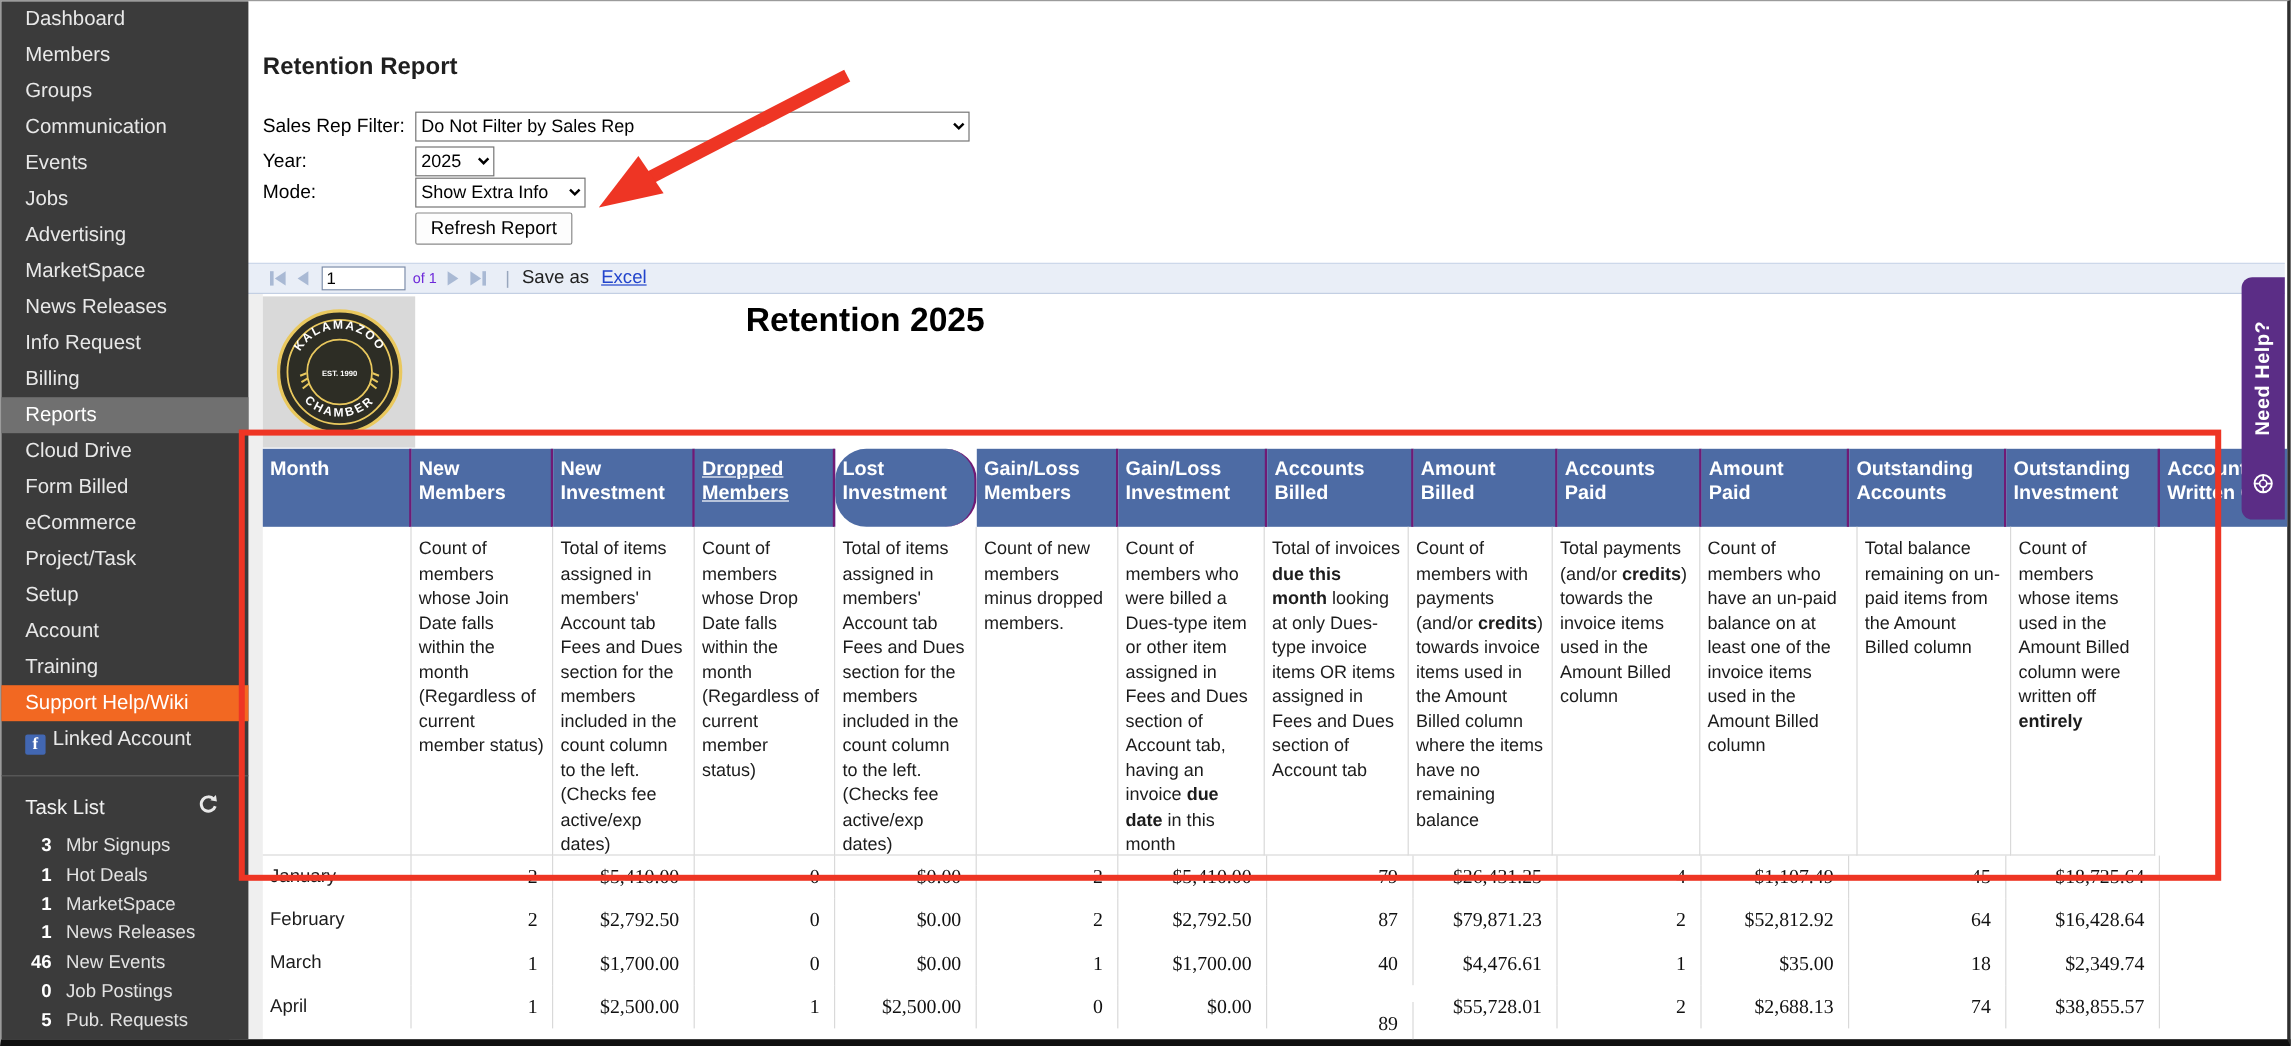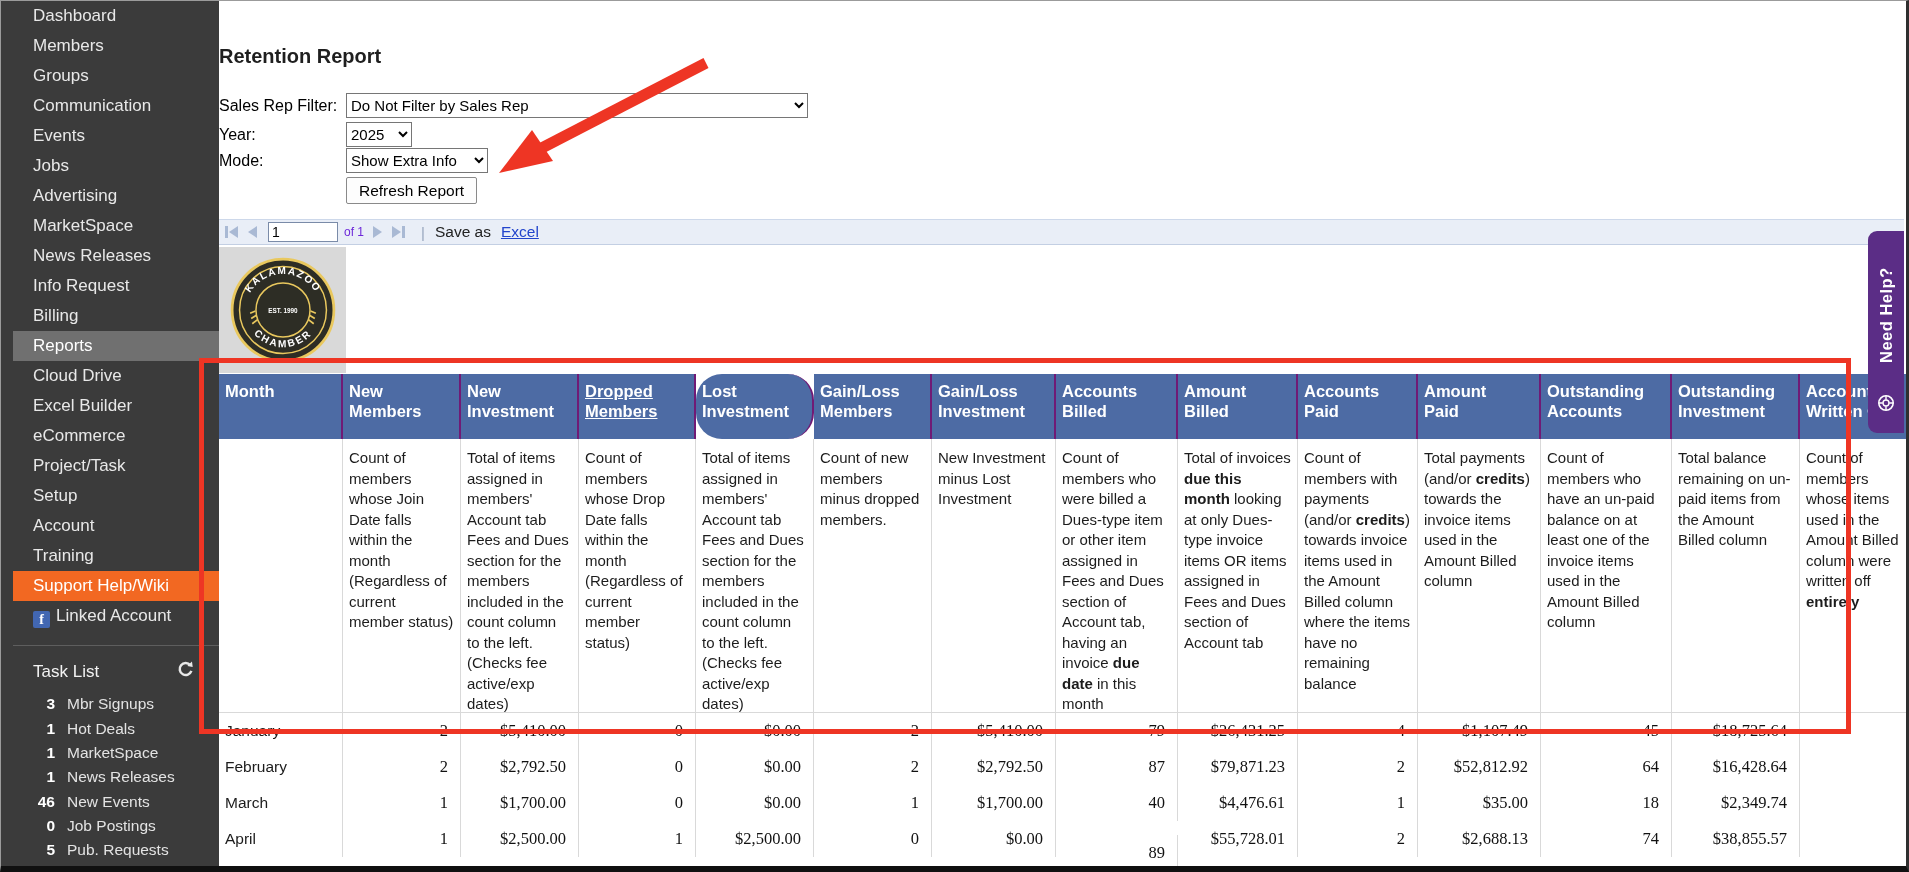--- a/index.html
+++ b/index.html
@@ -1,19 +1,19 @@
 <!DOCTYPE html>
 <html><head>
 <meta charset="utf-8">
 <style>
   html,body{margin:0;padding:0;background:#cfcfcf;font-family:"Liberation Sans",sans-serif;}
   .window{position:relative;width:1909px;height:872px;background:#ffffff;overflow:hidden;
           box-sizing:border-box;border:1px solid #9b9b9b;border-right:3px solid #2f2f2f;border-bottom:6px solid #101010;}
   
-  .sidebar{position:absolute;left:0;top:0;width:206px;height:100%;background:#3b3b3b;color:#e8e8e8;z-index:5;padding-left:12px;}
+  .sidebar{position:absolute;left:0;top:0;width:206px;height:100%;background:#3b3b3b;color:#e8e8e8;z-index:5;}
   .nav-item{font-size:17px;padding:5px 10px 5px 20px;line-height:20px;cursor:pointer;white-space:nowrap;}
   .nav-item.active{background:#707070;color:#ffffff;}
   .nav-item.support{background:#f26822;color:#ffffff;}
   .fb-badge{display:inline-block;width:17px;height:17px;background:#4267b2;border-radius:2px;color:#fff;
             font-family:"Liberation Serif",serif;font-weight:bold;font-size:14px;text-align:center;line-height:17px;
             margin-right:6px;vertical-align:-3px;}
   .side-divider{border-top:1px solid #5e5e5e;margin:12px 0 0 0;}
   .tasklist-header{display:flex;justify-content:space-between;align-items:center;padding:14px 24px 8px 20px;font-size:17px;color:#f2f2f2;gap:16px;}
   .task-row{display:flex;font-size:15.5px;padding:3.2px 8px;cursor:pointer;}
   .task-count{width:34px;text-align:right;font-weight:bold;color:#ffffff;margin-right:12px;}
@@ -79,21 +79,21 @@
         <div class="nav-item">Communication</div>
         <div class="nav-item">Events</div>
         <div class="nav-item">Jobs</div>
         <div class="nav-item">Advertising</div>
         <div class="nav-item">MarketSpace</div>
         <div class="nav-item">News Releases</div>
         <div class="nav-item">Info Request</div>
         <div class="nav-item">Billing</div>
         <div class="nav-item active">Reports</div>
         <div class="nav-item">Cloud Drive</div>
-        <div class="nav-item">Excel Builder</div>
+        <div class="nav-item">Form Billed</div>
         <div class="nav-item">eCommerce</div>
         <div class="nav-item">Project/Task</div>
         <div class="nav-item">Setup</div>
         <div class="nav-item">Account</div>
         <div class="nav-item">Training</div>
         <div class="nav-item support">Support Help/Wiki</div>
         <div class="nav-item"><span class="fb-badge">f</span>Linked Account</div>
       </nav>
     <div class="side-divider"></div>
     <div class="tasklist-header">
@@ -196,20 +196,21 @@
         <textPath href="#arcTop" startOffset="50%" text-anchor="middle">KALAMAZOO</textPath>
       </text>
       <text font-size="9.5" font-weight="bold" fill="#ffffff" letter-spacing="2" font-family="Liberation Sans,sans-serif">
         <textPath href="#arcBot" startOffset="50%" text-anchor="middle">CHAMBER</textPath>
       </text>
       <text x="50" y="53" font-size="6" font-weight="bold" fill="#ffffff" text-anchor="middle" font-family="Liberation Sans,sans-serif">EST. 1990</text>
       <path d="M 20,58 l 5,-3 M 19,53 l 5,-2 M 21,63 l 5,-4" stroke="#e9c85e" stroke-width="1.6" fill="none"></path>
       <path d="M 80,58 l -5,-3 M 81,53 l -5,-2 M 79,63 l -5,-4" stroke="#e9c85e" stroke-width="1.6" fill="none"></path>
     </svg>
   </div>
+  <div class="report-title">Retention 2025</div>
 
   <div class="rtable">
     <div class="hrow">
         <div class="hcell" style="width: 124px;">Month</div>
         <div class="hcell" style="width: 118px;">New
 Members</div>
         <div class="hcell" style="width: 118px;">New
 Investment</div>
         <div class="hcell" style="width: 117px; text-decoration: underline;">Dropped
 Members</div>
@@ -234,21 +235,20 @@
         <div class="hcell" style="width: 120px;">Accounts
 Written Off</div>
       </div>
     <div class="drow">
         <div class="dcell" style="width: 124px;"><span></span></div>
         <div class="dcell" style="width: 118px;"><span>Count of members whose Join Date falls within the month (Regardless of current member status)</span></div>
         <div class="dcell" style="width: 118px;"><span>Total of items assigned in members' Account tab Fees and Dues section for the members included in the count column to the left. (Checks fee active/exp dates)</span></div>
         <div class="dcell" style="width: 117px;"><span>Count of members whose Drop Date falls within the month (Regardless of current member status)</span></div>
         <div class="dcell" style="width: 118px;"><span>Total of items assigned in members' Account tab Fees and Dues section for the members included in the count column to the left. (Checks fee active/exp dates)</span></div>
         <div class="dcell" style="width: 118px;"><span>Count of new members minus dropped members.</span></div>
-        <div class="dcell" style="width: 124px;"><span>New Investment minus Lost Investment</span></div>
         <div class="dcell" style="width: 122px;"><span>Count of members who were billed a Dues-type item or other item assigned in Fees and Dues section of Account tab, having an invoice </span><b>due date</b><span> in this month</span></div>
         <div class="dcell" style="width: 120px;"><span>Total of invoices </span><b>due this month</b><span> looking at only Dues-type invoice items OR items assigned in Fees and Dues section of Account tab</span></div>
         <div class="dcell" style="width: 120px;"><span>Count of members with payments (and/or </span><b>credits</b><span>) towards invoice items used in the Amount Billed column where the items have no remaining balance</span></div>
         <div class="dcell" style="width: 123px;"><span>Total payments (and/or </span><b>credits</b><span>) towards the invoice items used in the Amount Billed column</span></div>
         <div class="dcell" style="width: 131px;"><span>Count of members who have an un-paid balance on at least one of the invoice items used in the Amount Billed column</span></div>
         <div class="dcell" style="width: 128px;"><span>Total balance remaining on un-paid items from the Amount Billed column</span></div>
         <div class="dcell" style="width: 120px;"><span>Count of members whose items used in the Amount Billed column were written off </span><b>entirely</b><span></span></div>
       </div>
     <div>
         <div class="datarow">

